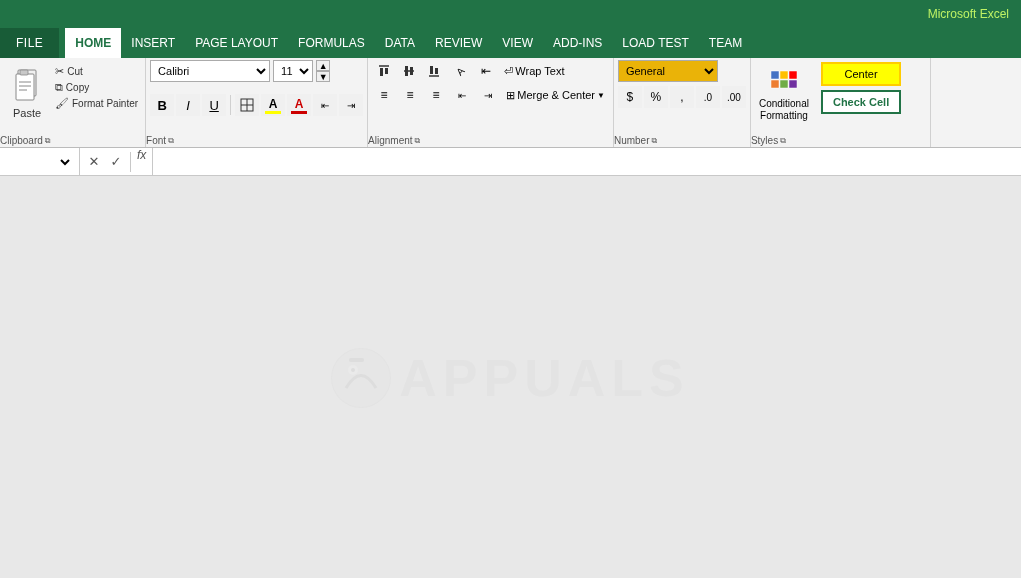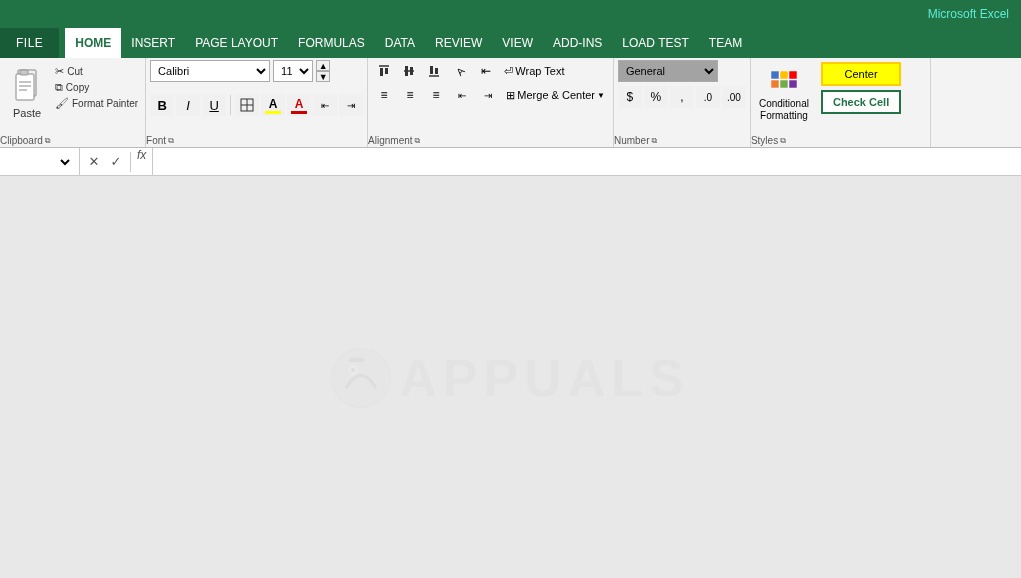--- a/index.html
+++ b/index.html
@@ -1,21 +1,21 @@
 <!DOCTYPE html>
 <html><head>
   <meta charset="utf-8">
   <style>
     * { box-sizing: border-box; margin: 0; padding: 0; }
     body { font-family: 'Segoe UI', Arial, sans-serif; font-size: 11px; background: #e8e8e8; overflow: hidden; }
 
     
     .title-bar {
       background: #217346;
-      color: #5eead4;
+      color: #bef264;
       height: 28px;
       display: flex;
       align-items: center;
       justify-content: flex-end;
       padding-right: 12px;
       font-size: 12px;
     }
 
     
     .menu-bar {
@@ -119,21 +119,21 @@
       align-items: center;
       justify-content: center;
       font-size: 12px;
     }
 
     .num-format-select {
       width: 100px;
       height: 22px;
       font-size: 11px;
       border: 1px solid #ababab;
-      background: #a3a3a3;
+      background: #eab308;
       padding: 1px 3px;
       cursor: pointer;
     }
 
     
     .formula-bar {
       background: white;
       border-bottom: 1px solid #c8c8c8;
       display: flex;
       align-items: center;

